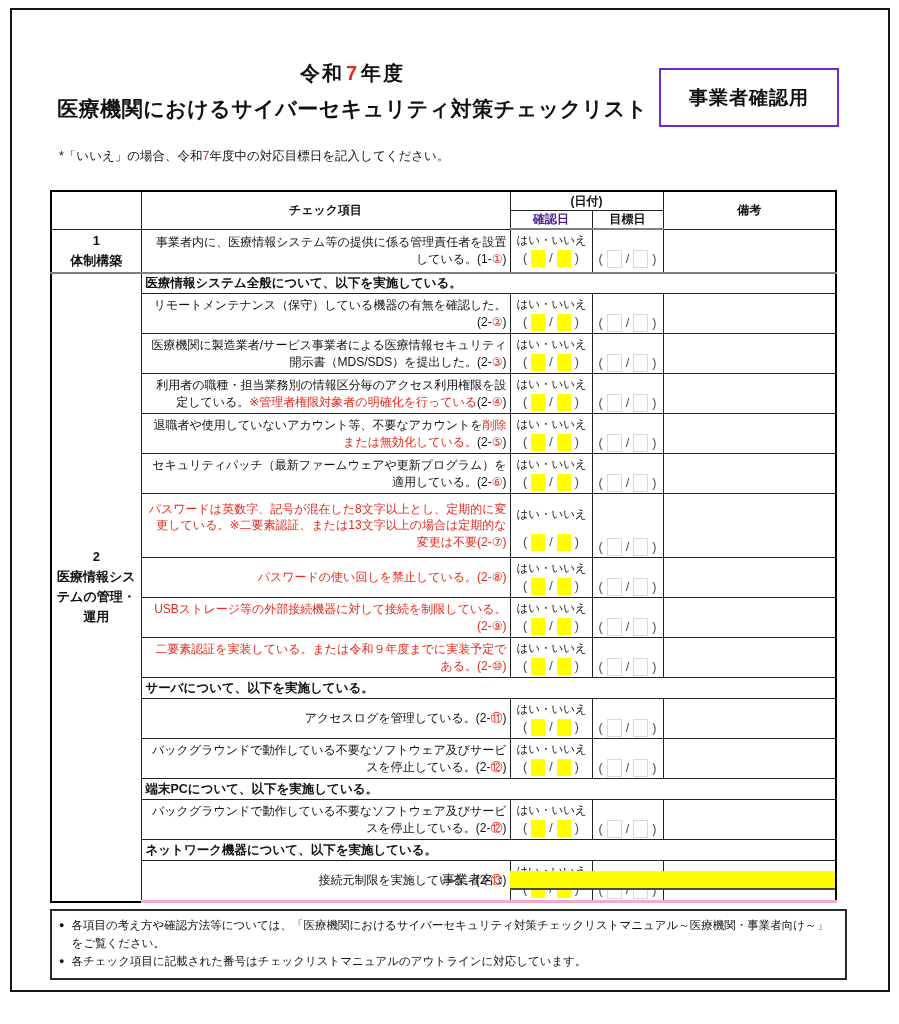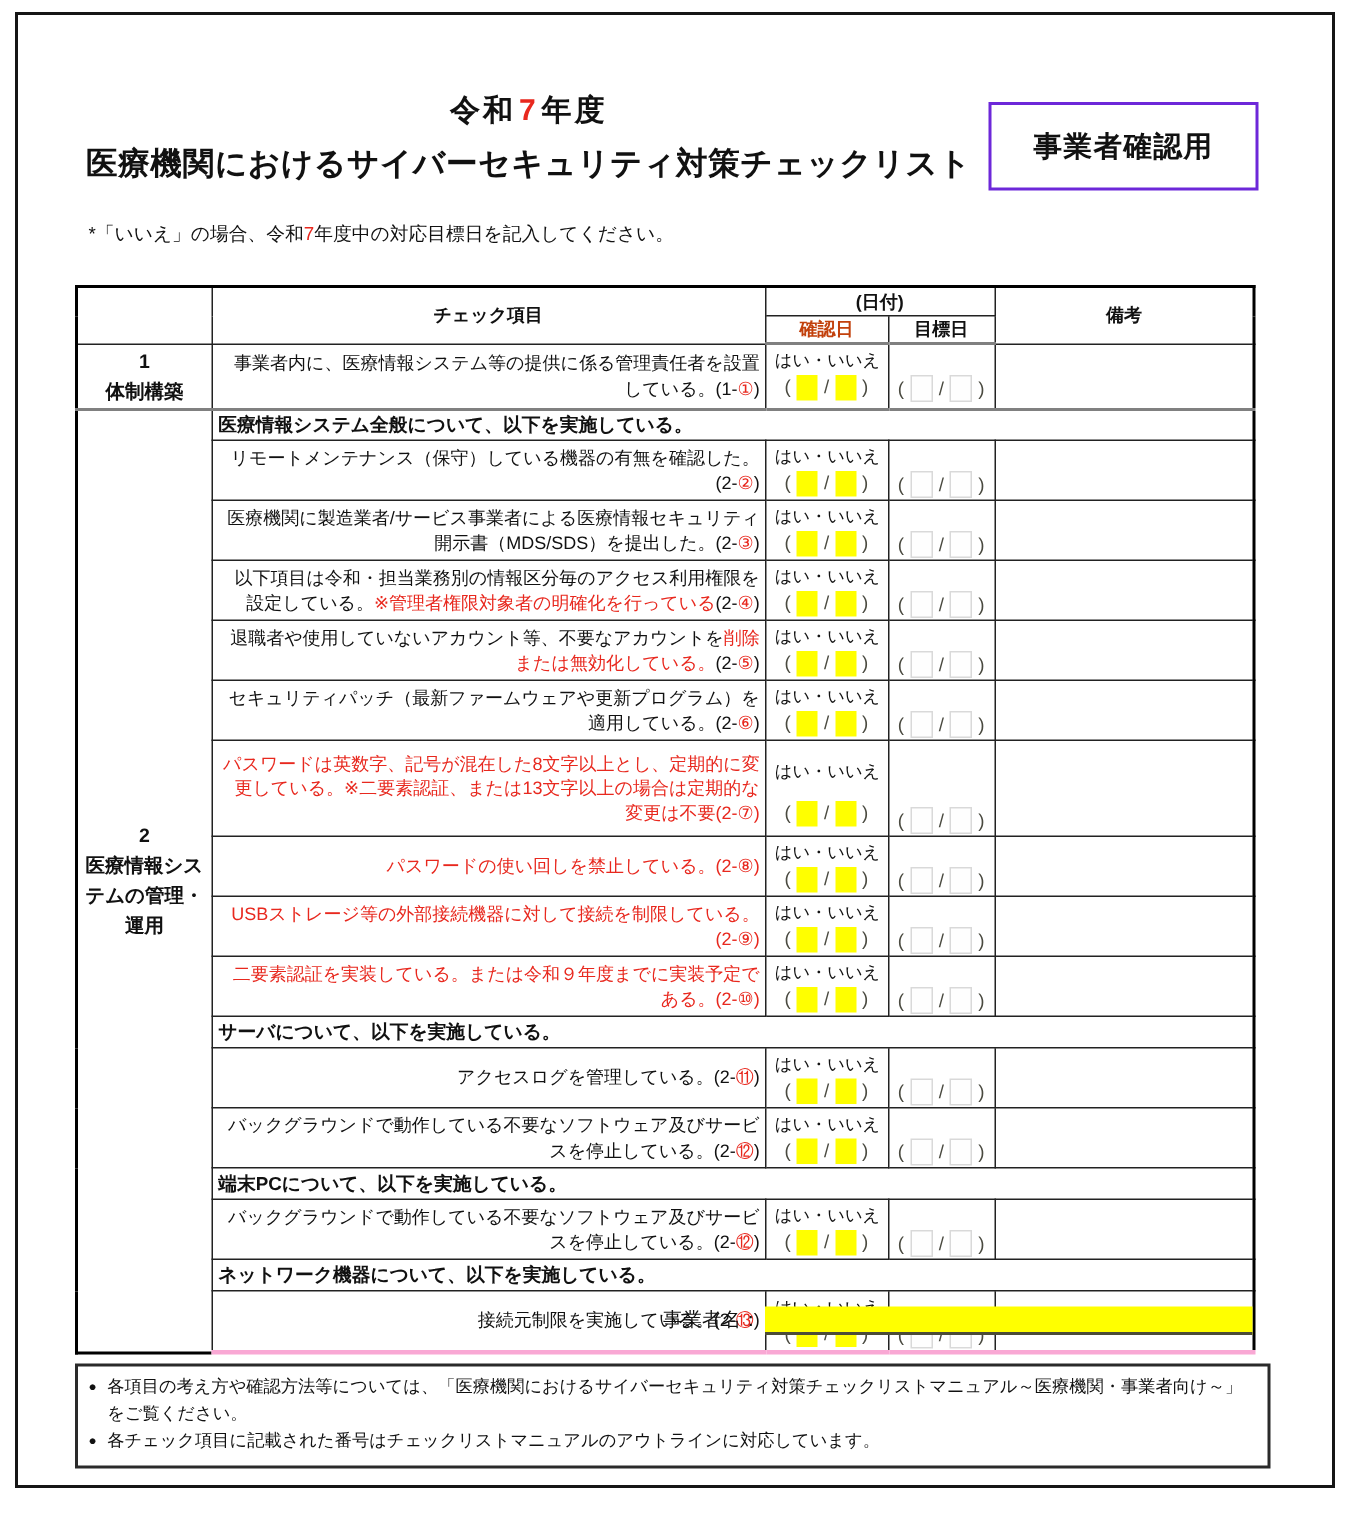--- a/index.html
+++ b/index.html
@@ -19,21 +19,21 @@
   .notes{position:absolute;left:59px;top:146px;font-size:12.5px;line-height:21px;}
 
   
   .tablewrap{position:absolute;left:50px;top:190px;}
   table.checklist{border-collapse:collapse;table-layout:fixed;width:785px;border:2px solid #000;}
   .checklist th,.checklist td{border:1px solid #222;padding:0;font-size:12px;}
   .checklist thead th{font-weight:bold;background:#fff;}
   .h-date{font-size:12.5px;height:18px;}
   .h-sub{font-size:12.5px;height:16px;font-weight:normal;}
   .h-item,.h-remarks{font-size:13px;}
-  .h-confirm{color:#c2410c;}
+  .h-confirm{color:#4c1d95;}
   .checklist thead tr.sub th{border-bottom:2px solid #808080;}
   tr.r-item1{height:42px;}
   tr.r-item1 td{border-bottom:2px solid #808080;}
   tr.r-sec{height:21px;}
   tr.r-std{height:36px;}
   tr.r-tall{height:60px;}
   .checklist tbody tr:last-child td{border-bottom:3px solid #f9a8d4;}
   td.cat{vertical-align:middle;text-align:center;font-weight:bold;font-size:13px;line-height:20px;padding:1px 2px;}
   td.item{vertical-align:middle;text-align:right;padding:1px 3px 1px 5px;line-height:16.5px;font-size:12px;}
   td.section{font-weight:bold;font-size:12.5px;padding:1px 20px 1px 4px;vertical-align:middle;}
@@ -178,21 +178,21 @@
                 <span class="bx g"></span>
                 <span class="pp">/</span>
                 <span class="bx g"></span>
                 <span class="pp">)</span>
               </div>
             </td>
         <td class="remarks"></td>
       </tr>
 
       <tr class="r-std">
-        <td class="item"><span>以下項目は令和・担当業務別の情報区分毎のアクセス利用権限を設定している。</span><span class="rd">※管理者権限対象者の明確化を行っている</span><span>(2-</span><span class="rd">④</span><span>)</span></td>
+        <td class="item"><span>利用者の職種・担当業務別の情報区分毎のアクセス利用権限を設定している。</span><span class="rd">※管理者権限対象者の明確化を行っている</span><span>(2-</span><span class="rd">④</span><span>)</span></td>
         <td class="cdate">
               <div class="yn">はい・いいえ</div>
               <div class="dt">
                 <span class="pp">(</span>
                 <span class="bx y"></span>
                 <span class="pp">/</span>
                 <span class="bx y"></span>
                 <span class="pp">)</span>
               </div>
             </td>

